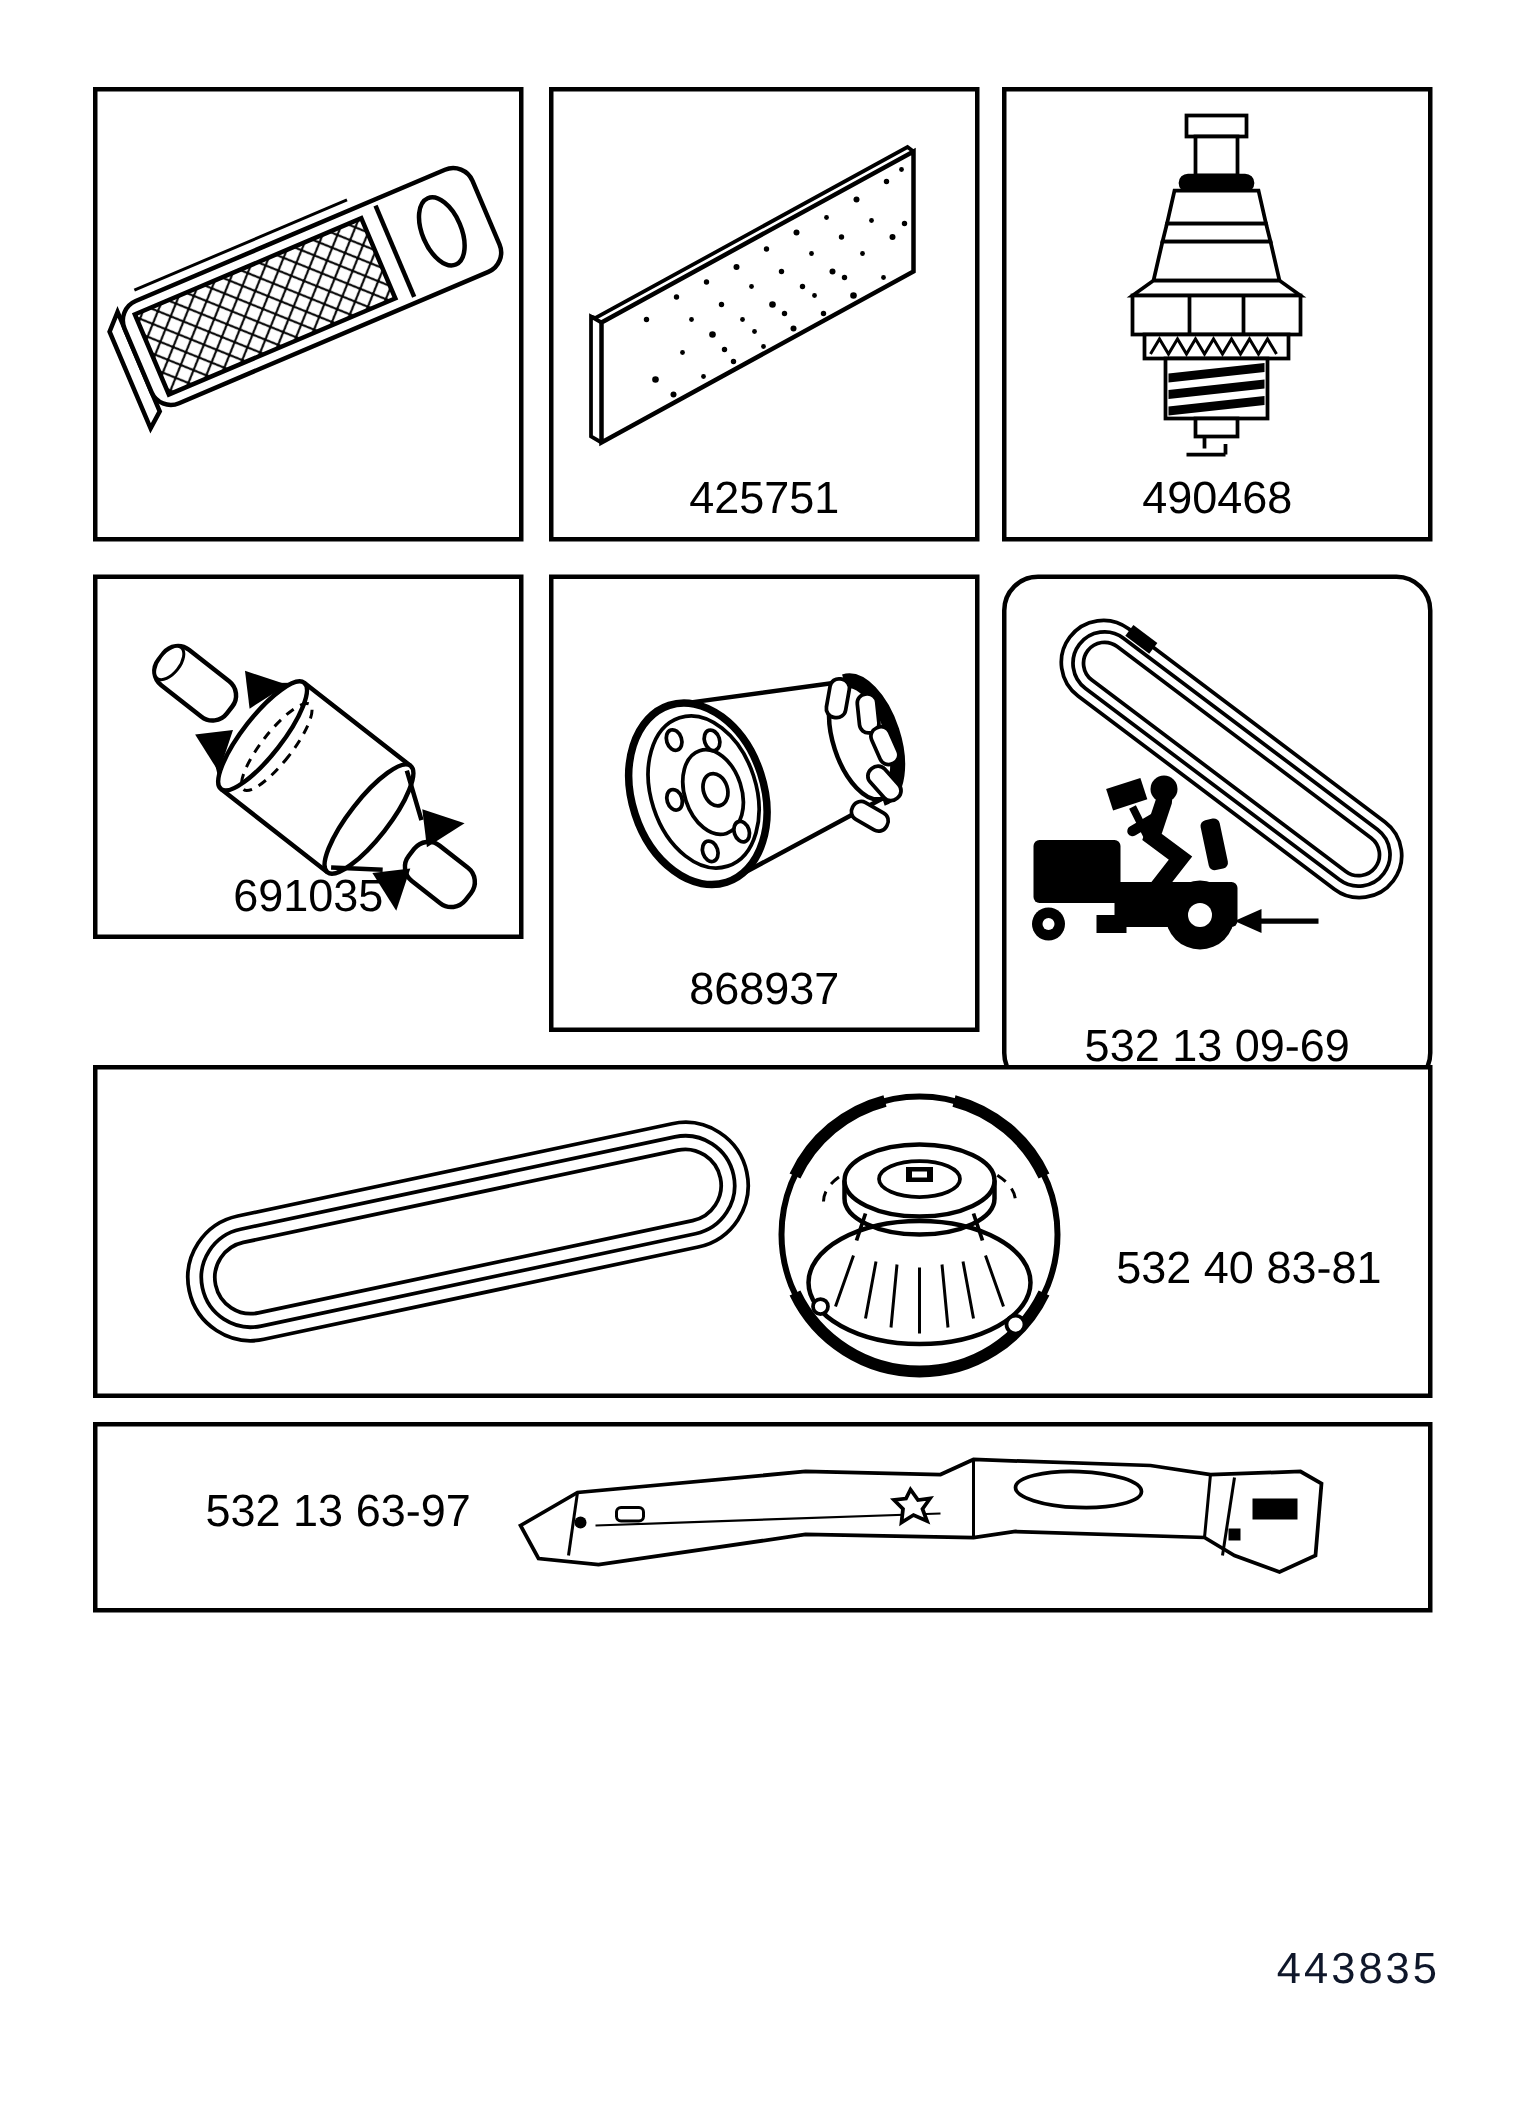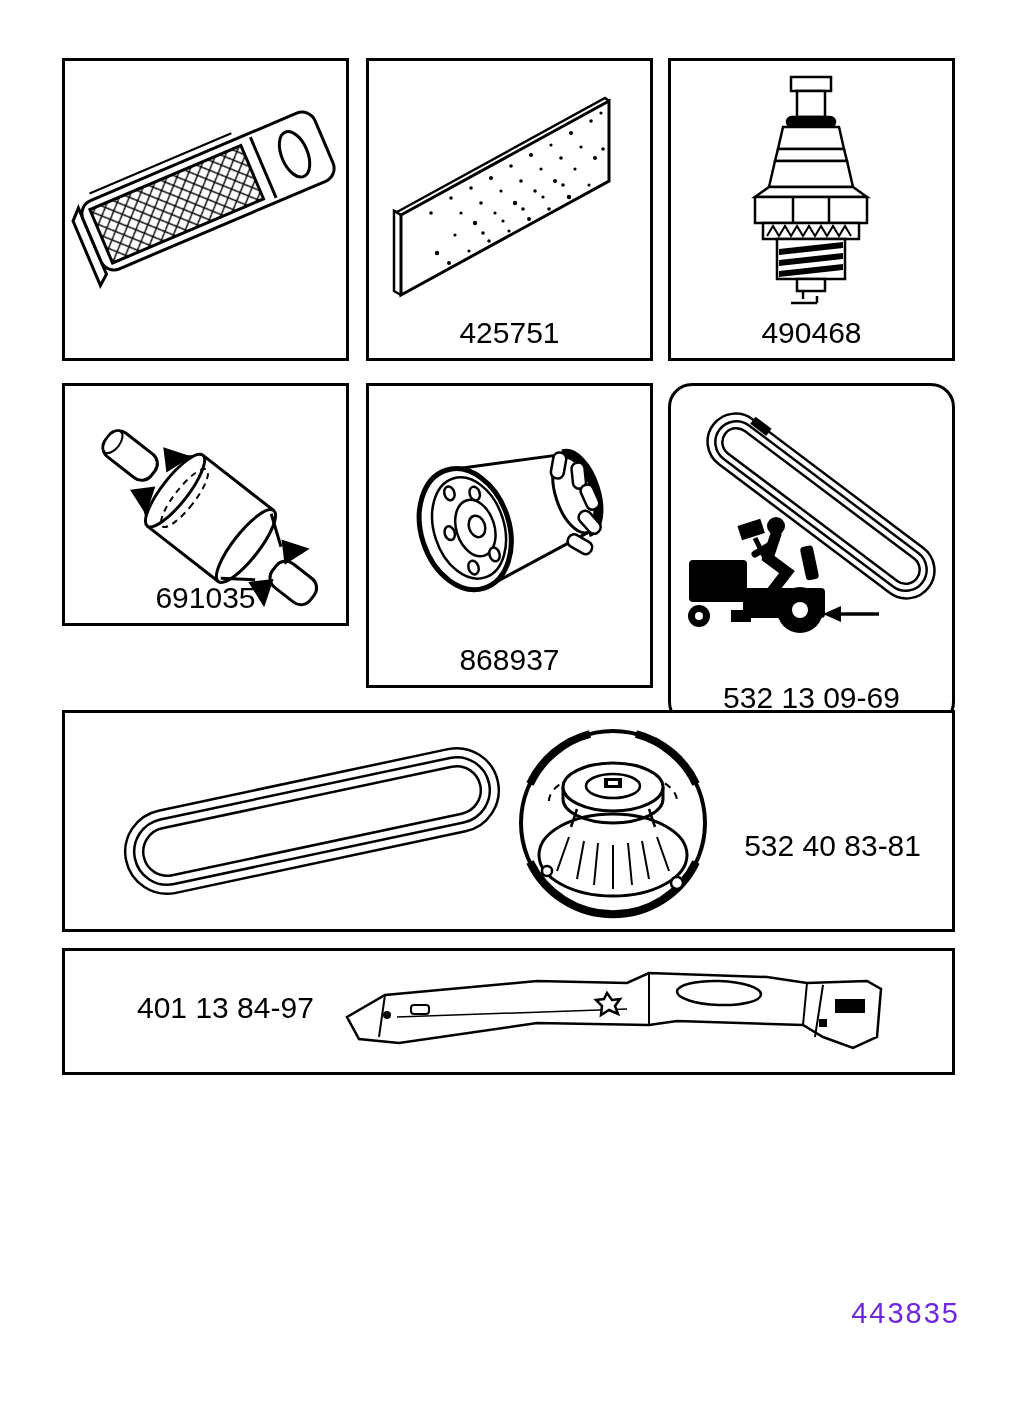--- a/index.html
+++ b/index.html
@@ -4,21 +4,21 @@
 <style>
   html,body{margin:0;padding:0;background:#fff;}
   .page{position:relative;width:1024px;height:1401px;background:#fff;overflow:hidden;
         font-family:"Liberation Sans",sans-serif;color:#000;}
   .box{position:absolute;border:3px solid #000;box-sizing:border-box;background:#fff;}
   .art{position:absolute;left:2px;top:2px;}
   .part-label{position:absolute;left:0;right:0;bottom:8px;text-align:center;
               font-size:30px;color:#000;white-space:nowrap;}
   .side-label{position:absolute;font-size:30px;color:#000;white-space:nowrap;}
   .footer-num{position:absolute;left:780px;top:1297px;width:180px;text-align:right;
-              font-size:29px;letter-spacing:2px;color:#6d28d9;}
+              font-size:29px;letter-spacing:2px;color:#0f172a;}
   svg{display:block;}
   .ln{fill:none;stroke:#000;}
 </style>
 </head>
 <body>
 
 <div class="page">
 
   <div class="box" style="left:62px;top:58px;width:287px;height:303px;">
     <svg class="art" width="277" height="255" viewBox="0 0 277 255">
@@ -238,18 +238,18 @@
         <path d="M330,64 L560,56" stroke-width="1.5"></path>
         <ellipse cx="652" cy="40" rx="42" ry="12" transform="rotate(2 652 40)"></ellipse>
         <polygon points="540,40 545,47 553,46 548,53 551,61 542,57 534,62 535,53 529,47 537,46"></polygon>
         <rect x="344" y="52" width="18" height="9" rx="3" fill="none" stroke-width="2"></rect>
         <circle cx="320" cy="62" r="4" fill="#000" stroke="none"></circle>
         <rect x="768" y="46" width="30" height="14" fill="#000" stroke="none"></rect>
         <rect x="752" y="66" width="8" height="8" fill="#000" stroke="none"></rect>
         <path d="M756,32 L748,84" stroke-width="2"></path>
       </g>
     </svg>
-    <div class="side-label" style="left:72px;top:40px;">401 13 84-97</div>
+    <div class="side-label" style="left:72px;top:40px;">532 13 63-97</div>
   </div>
 
   <div class="footer-num">443835</div>
 
 </div>
 
 </body></html>

